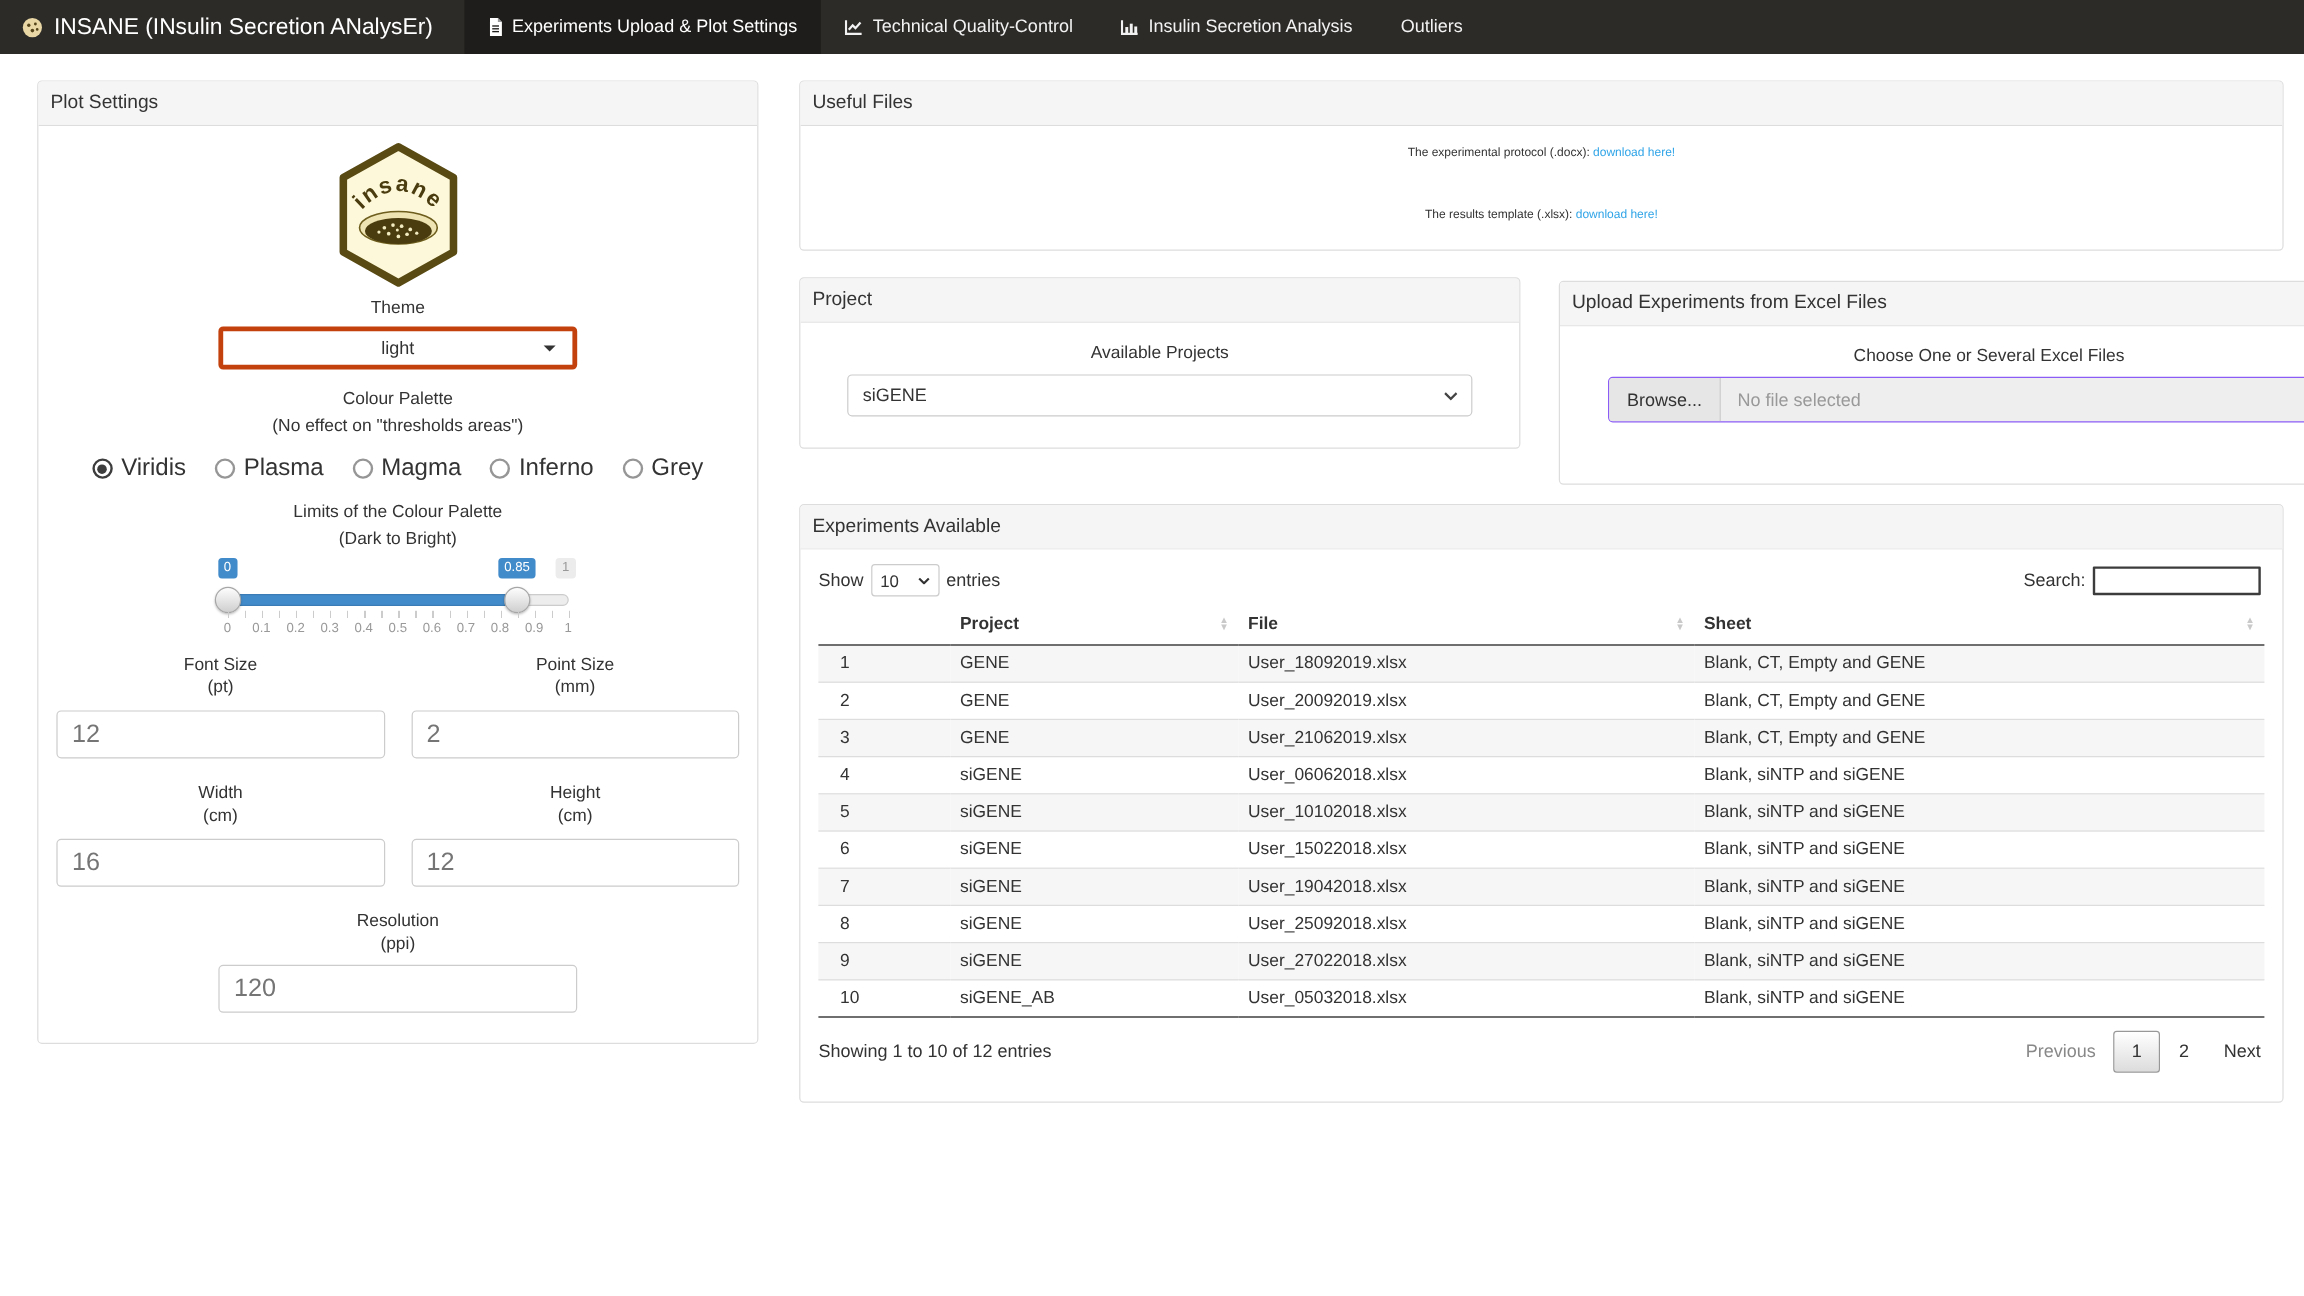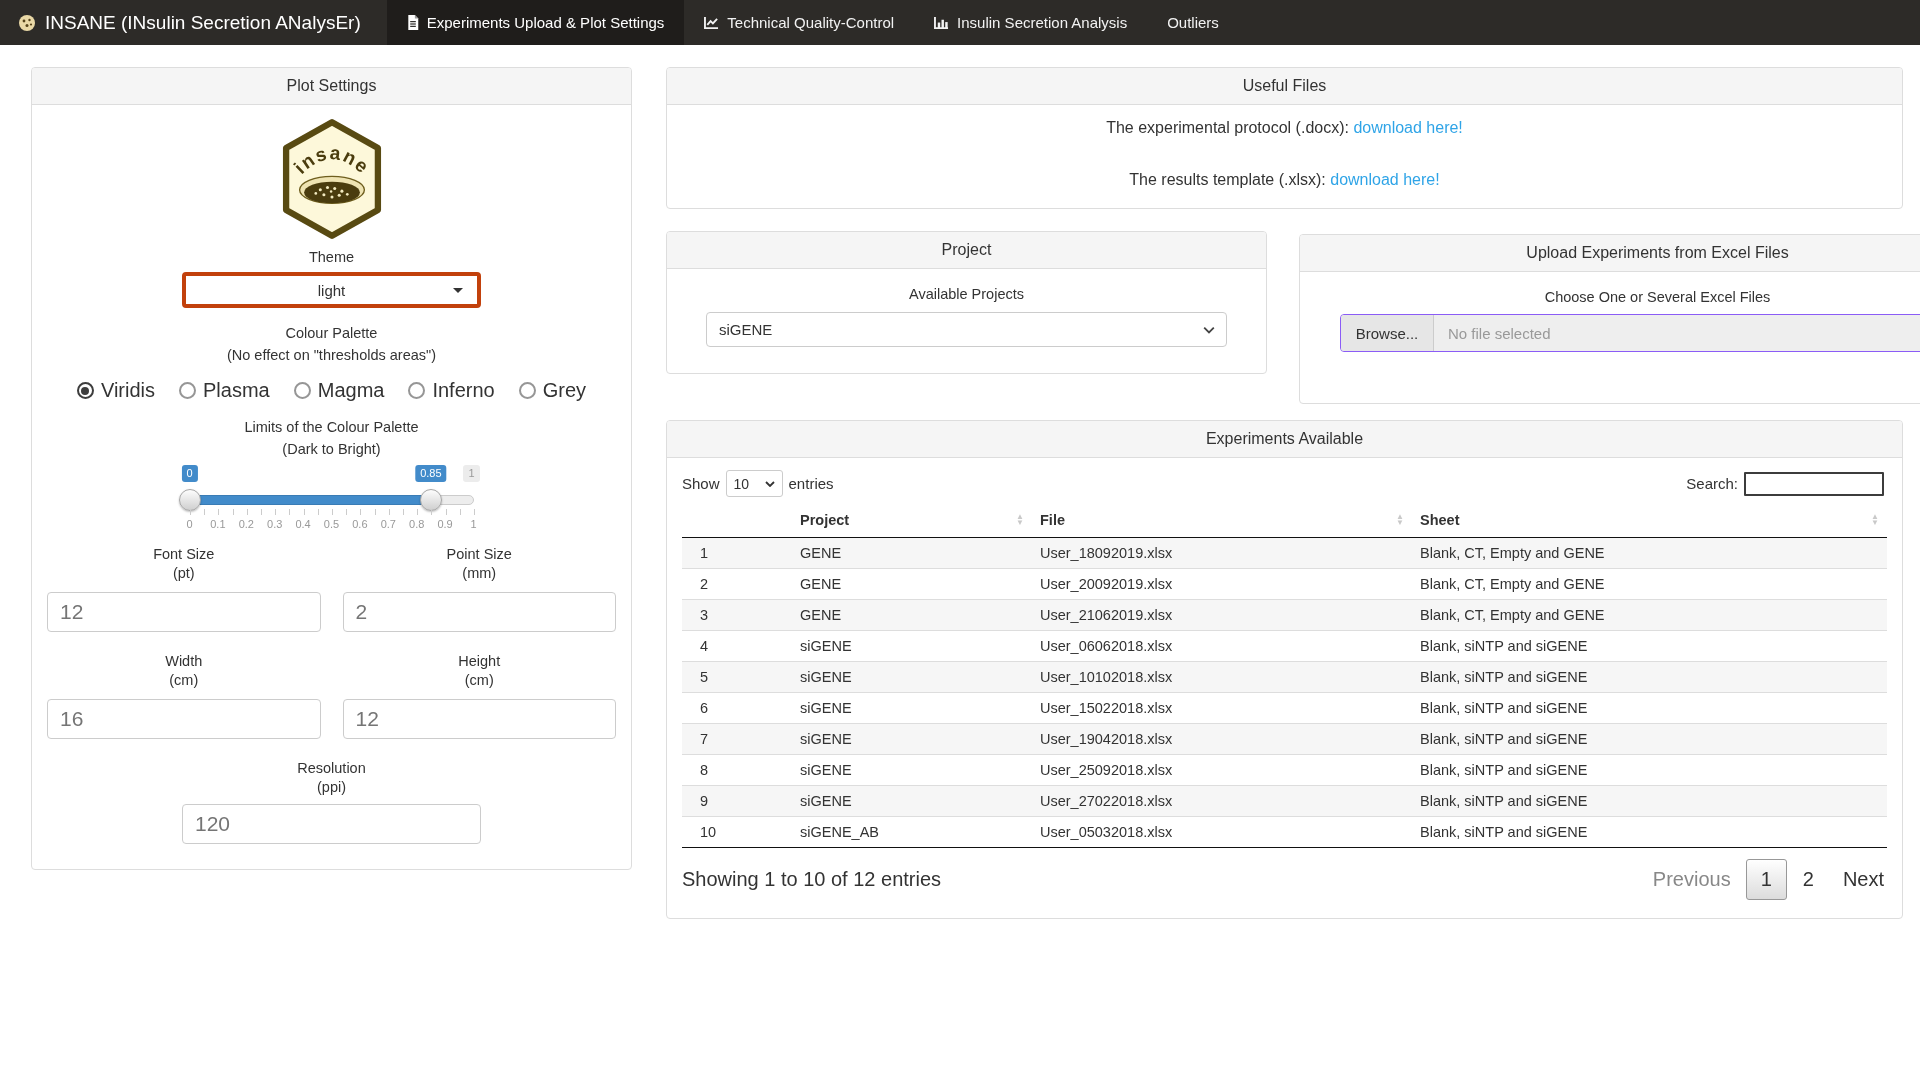--- a/index.html
+++ b/index.html
@@ -12,21 +12,21 @@
 
   
   .navbar { height:45px; background:var(--navbar-bg,#2d2b28); display:flex; align-items:stretch; }
   .brand { display:flex; align-items:center; gap:9px; padding:0 18px; color:#fff; font-size:19px; white-space:nowrap; }
   .nav-tabs { display:flex; align-items:stretch; margin-left:8px; }
   .nav-tab { display:flex; align-items:center; gap:8px; padding:0 20px; color:#f2f2f2; font-size:15px; cursor:pointer; text-decoration:none; white-space:nowrap; }
   .nav-tab.active { background:var(--navbar-active-bg,#1f1d1b); color:#fff; }
 
   
   .panel { position:absolute; background:#fff; border:1px solid #ddd; border-radius:4px; }
-  .panel > header { background:var(--panel-header-bg,#f5f5f5); border-bottom:1px solid #ddd; border-radius:3px 3px 0 0; text-align:center; font-size:16px; color:#333; padding:9px 10px; }
+  .panel > header { background:var(--panel-header-bg,#f5f5f5); border-bottom:1px solid #ddd; border-radius:3px 3px 0 0; font-size:16px; color:#333; padding:9px 10px; }
 
   #plot-settings { left:31px; top:67px; width:601px; height:803px; }
   #useful-files  { left:666px; top:67px; width:1237px; height:142px; }
   #project       { left:666px; top:231px; width:601px; height:143px; }
   #upload        { left:1299px; top:234px; width:717px; height:170px; }
   #experiments   { left:666px; top:420px; width:1237px; height:499px; }
 
   .ctl-label { text-align:center; font-size:14.5px; color:#333; line-height:19px; }
   .sub { margin-top:3px; }
 
@@ -62,21 +62,21 @@
   .grid2 { display:grid; grid-template-columns:1fr 1fr; column-gap:22px; padding:0 15px; }
   .field input, .res-input {
     width:100%; height:40px; border:1px solid #ccc; border-radius:4px; padding:0 12px;
     font-size:21px; color:#757575; font-family:inherit; background:#fff;
   }
   .field input { margin-top:9px; }
   .res-input { display:block; width:299px; margin:7px auto 0; }
 
   
   #useful-files .body { padding-top:13px; }
-  #useful-files p { margin:0; text-align:center; font-size:16px; line-height:19px; }
+  #useful-files p { margin:0; text-align:center; font-size:10px; line-height:19px; }
   #useful-files p + p { margin-top:33px; }
   a.dl { color:var(--accent,#2fa4e7); text-decoration:none; cursor:pointer; }
 
   
   .native-select { width:521px; height:35px; margin:8px auto 0; border:1px solid #ccc; border-radius:4px; background:#fff;
                    display:flex; align-items:center; padding:0 12px; font-size:15px; color:#333; position:relative; cursor:pointer; }
   .native-select svg { position:absolute; right:11px; top:50%; transform:translateY(-50%); }
 
   .file-input { display:flex; height:38px; margin:7px 40px 0; border:1px solid #8b5cf6; border-radius:4px; overflow:hidden; background:#eee; cursor:pointer; }
   .browse { width:93px; background:#e6e6e6; border:none; border-right:1px solid #ccc; font-size:15px; color:#333; font-family:inherit; cursor:pointer; }
@@ -93,21 +93,21 @@
   table.dt thead th { text-align:left; font-weight:bold; font-size:14.5px; color:#333; padding:9px 26px 9px 8px; border-bottom:1px solid #111; position:relative; cursor:pointer; }
   table.dt thead th.col-index { padding:9px 8px; }
   .sort-icon { position:absolute; right:8px; top:50%; transform:translateY(-50%); display:flex; flex-direction:column; align-items:center; }
   .sort-icon span { font-size:8px; line-height:6px; color:#c9c9c9; }
   table.dt tbody td { font-size:14.5px; color:#333; padding:7px 8px; border-bottom:1px solid #ddd; }
   table.dt tbody td.col-index { padding-left:18px; }
   table.dt tbody tr:nth-child(odd) { background:#f6f6f6; }
   table.dt tbody tr { cursor:pointer; }
   table.dt tbody tr:last-child td { border-bottom:1px solid #111; }
 
-  .tfooter { display:flex; justify-content:space-between; align-items:center; padding:11px 18px 0 15px; font-size:20px; }
+  .tfooter { display:flex; justify-content:space-between; align-items:center; padding:11px 18px 0 15px; font-size:15px; }
   .paginate { display:flex; align-items:center; }
   .pg { color:#333; cursor:pointer; }
   .pg.prev { color:#888; margin-right:15px; }
   .pg.page-active { border:1px solid #989898; border-radius:3px; background:linear-gradient(to bottom,#fff 0%,#dcdcdc 100%); padding:8px 14px; }
   .pg.page { padding:8px 7px; margin-left:9px; }
   .pg.next { margin-left:22px; }
 </style>
 </head>
 <body>
 

